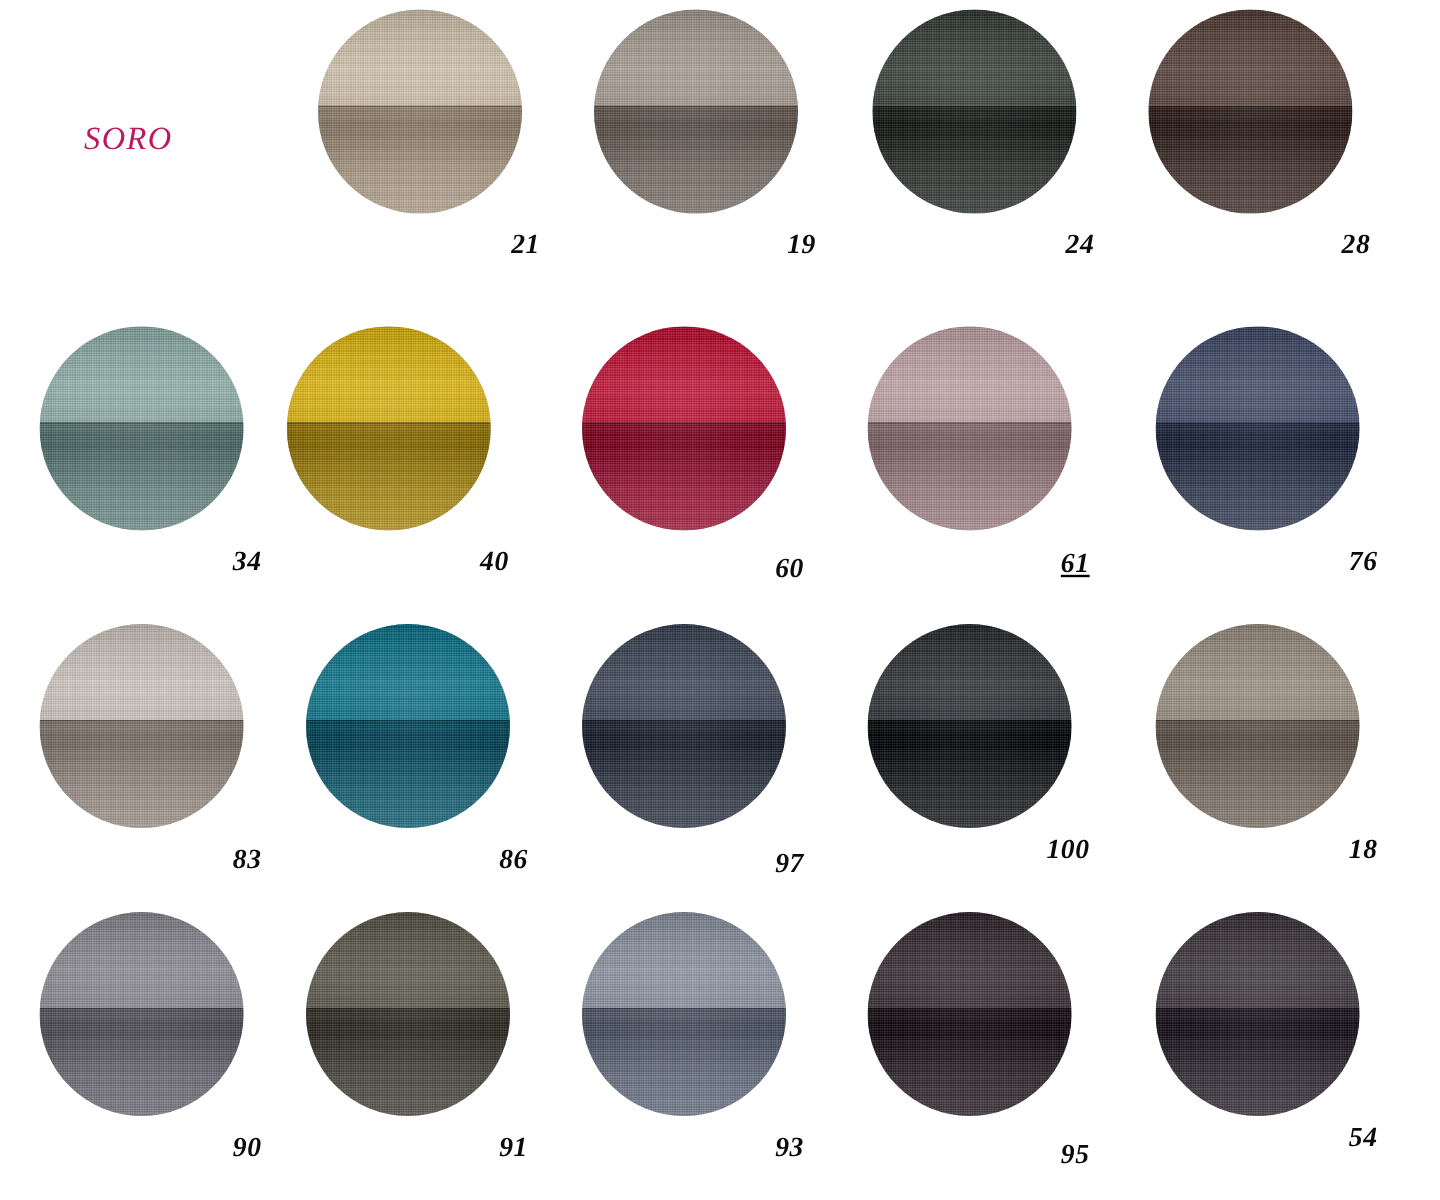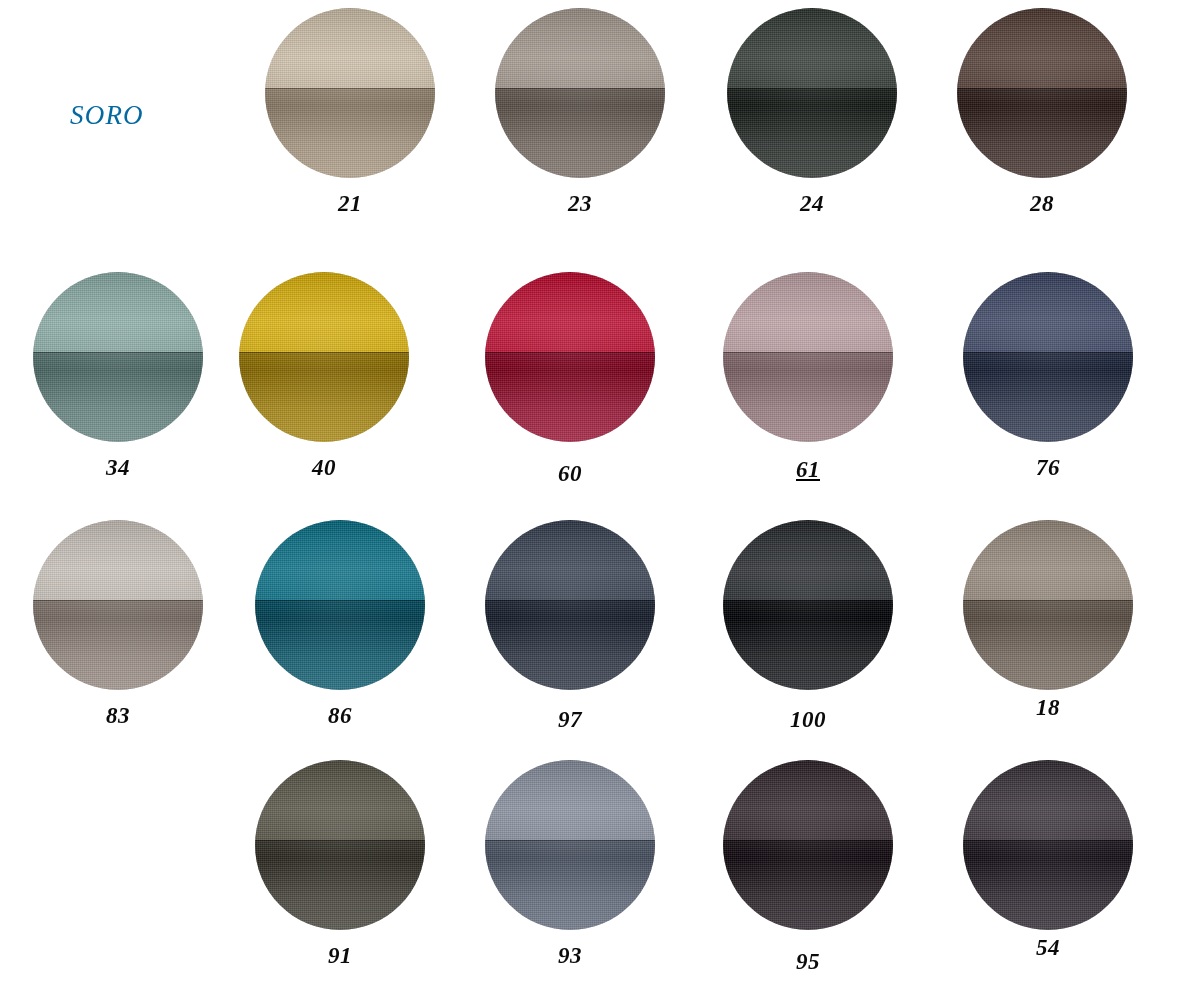--- a/index.html
+++ b/index.html
@@ -22,29 +22,29 @@
   }
 
   
   .collection-title {
     position: absolute;
     font-family: "Liberation Serif", "DejaVu Serif", serif;
     font-style: italic;
     font-weight: 400;
     font-size: 27px;
     letter-spacing: 1.2px;
-    color: #0369a1;
+    color: #be185d;
     white-space: nowrap;
   }
 
   
   .swatch-cell {
     position: absolute;
     width: 200px;
-    text-align: center;
+    text-align: right;
   }
 
   .swatch-disc {
     position: relative;
     width: 170px;
     height: 170px;
     margin: 0 auto;
     border-radius: 50%;
     overflow: hidden;
     background: #cccccc;
@@ -133,21 +133,21 @@
       <div class="swatch-label">21</div>
     </div>
     <div class="swatch-cell" style="left: 480px; top: 8px;">
       <div class="swatch-disc" title="warm grey taupe">
         <div class="disc-top" style="background: linear-gradient(rgb(139, 129, 120) 0%, rgb(157, 147, 138) 26%, rgb(173, 163, 154) 62%, rgb(163, 153, 144) 100%);"></div>
         <div class="disc-bottom" style="background: linear-gradient(rgb(98, 88, 81) 0%, rgb(88, 78, 71) 20%, rgb(126, 116, 109) 62%, rgb(144, 134, 127) 100%);"></div>
         <div class="disc-weave"></div>
         <div class="disc-fold"></div>
         <div class="disc-vignette"></div>
       </div>
-      <div class="swatch-label">23</div>
+      <div class="swatch-label">19</div>
     </div>
     <div class="swatch-cell" style="left: 712px; top: 8px;">
       <div class="swatch-disc" title="dark charcoal green">
         <div class="disc-top" style="background: linear-gradient(rgb(35, 42, 37) 0%, rgb(53, 60, 55) 26%, rgb(69, 76, 71) 62%, rgb(59, 66, 61) 100%);"></div>
         <div class="disc-bottom" style="background: linear-gradient(rgb(26, 31, 28) 0%, rgb(16, 21, 18) 20%, rgb(54, 59, 56) 62%, rgb(72, 77, 74) 100%);"></div>
         <div class="disc-weave"></div>
         <div class="disc-fold"></div>
         <div class="disc-vignette"></div>
       </div>
       <div class="swatch-label">24</div>
@@ -243,32 +243,42 @@
       <div class="swatch-label" style="margin-top: 18px;">97</div>
     </div>
     <div class="swatch-cell" style="left: 708px; top: 520px;">
       <div class="swatch-disc" title="near black charcoal">
         <div class="disc-top" style="background: linear-gradient(rgb(25, 28, 32) 0%, rgb(43, 46, 50) 26%, rgb(59, 62, 66) 62%, rgb(49, 52, 56) 100%);"></div>
         <div class="disc-bottom" style="background: linear-gradient(rgb(9, 11, 14) 0%, rgb(0, 1, 4) 20%, rgb(37, 39, 42) 62%, rgb(55, 57, 60) 100%);"></div>
         <div class="disc-weave"></div>
         <div class="disc-fold"></div>
         <div class="disc-vignette"></div>
       </div>
-      <div class="swatch-label" style="margin-top: 18px;">100</div>
+      <div class="swatch-label" style="margin-top: 6px;">100</div>
     </div>
     <div class="swatch-cell" style="left: 948px; top: 520px;">
       <div class="swatch-disc" title="greige taupe">
         <div class="disc-top" style="background: linear-gradient(rgb(128, 116, 104) 0%, rgb(146, 134, 122) 26%, rgb(162, 150, 138) 62%, rgb(152, 140, 128) 100%);"></div>
         <div class="disc-bottom" style="background: linear-gradient(rgb(97, 86, 76) 0%, rgb(87, 76, 66) 20%, rgb(125, 114, 104) 62%, rgb(143, 132, 122) 100%);"></div>
         <div class="disc-weave"></div>
         <div class="disc-fold"></div>
         <div class="disc-vignette"></div>
       </div>
       <div class="swatch-label" style="margin-top: 6px;">18</div>
     </div>
+    <div class="swatch-cell" style="left: 18px; top: 760px;">
+      <div class="swatch-disc" title="medium lavender grey">
+        <div class="disc-top" style="background: linear-gradient(rgb(114, 112, 120) 0%, rgb(132, 130, 138) 26%, rgb(148, 146, 154) 62%, rgb(138, 136, 144) 100%);"></div>
+        <div class="disc-bottom" style="background: linear-gradient(rgb(85, 83, 92) 0%, rgb(75, 73, 82) 20%, rgb(113, 111, 120) 62%, rgb(131, 129, 138) 100%);"></div>
+        <div class="disc-weave"></div>
+        <div class="disc-fold"></div>
+        <div class="disc-vignette"></div>
+      </div>
+      <div class="swatch-label">90</div>
+    </div>
     <div class="swatch-cell" style="left: 240px; top: 760px;">
       <div class="swatch-disc" title="olive khaki grey">
         <div class="disc-top" style="background: linear-gradient(rgb(69, 66, 54) 0%, rgb(87, 84, 72) 26%, rgb(103, 100, 88) 62%, rgb(93, 90, 78) 100%);"></div>
         <div class="disc-bottom" style="background: linear-gradient(rgb(51, 49, 41) 0%, rgb(41, 39, 31) 20%, rgb(79, 77, 69) 62%, rgb(97, 95, 87) 100%);"></div>
         <div class="disc-weave"></div>
         <div class="disc-fold"></div>
         <div class="disc-vignette"></div>
       </div>
       <div class="swatch-label">91</div>
     </div>

